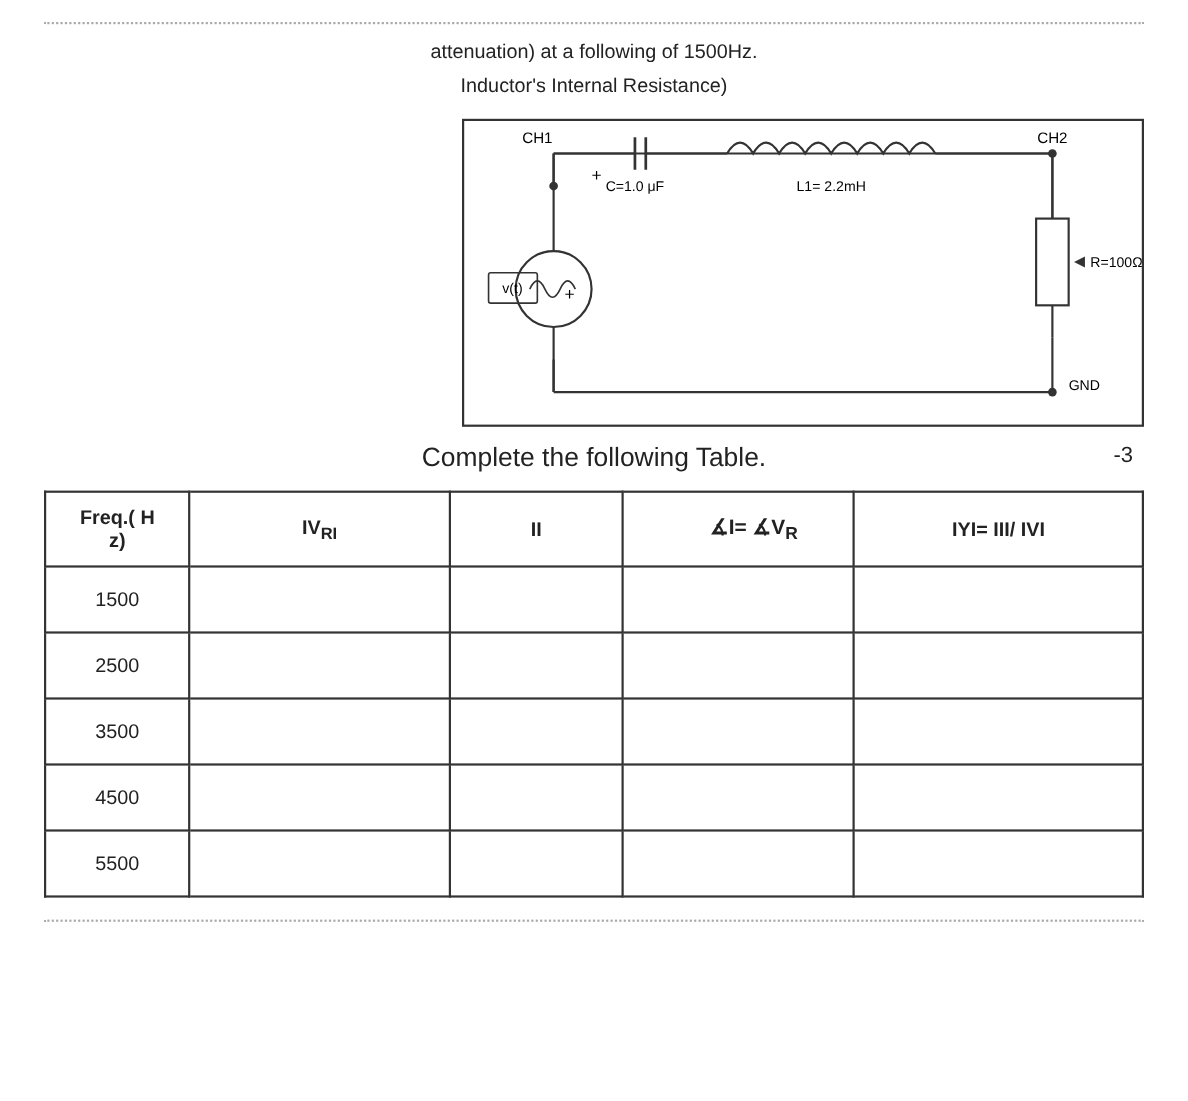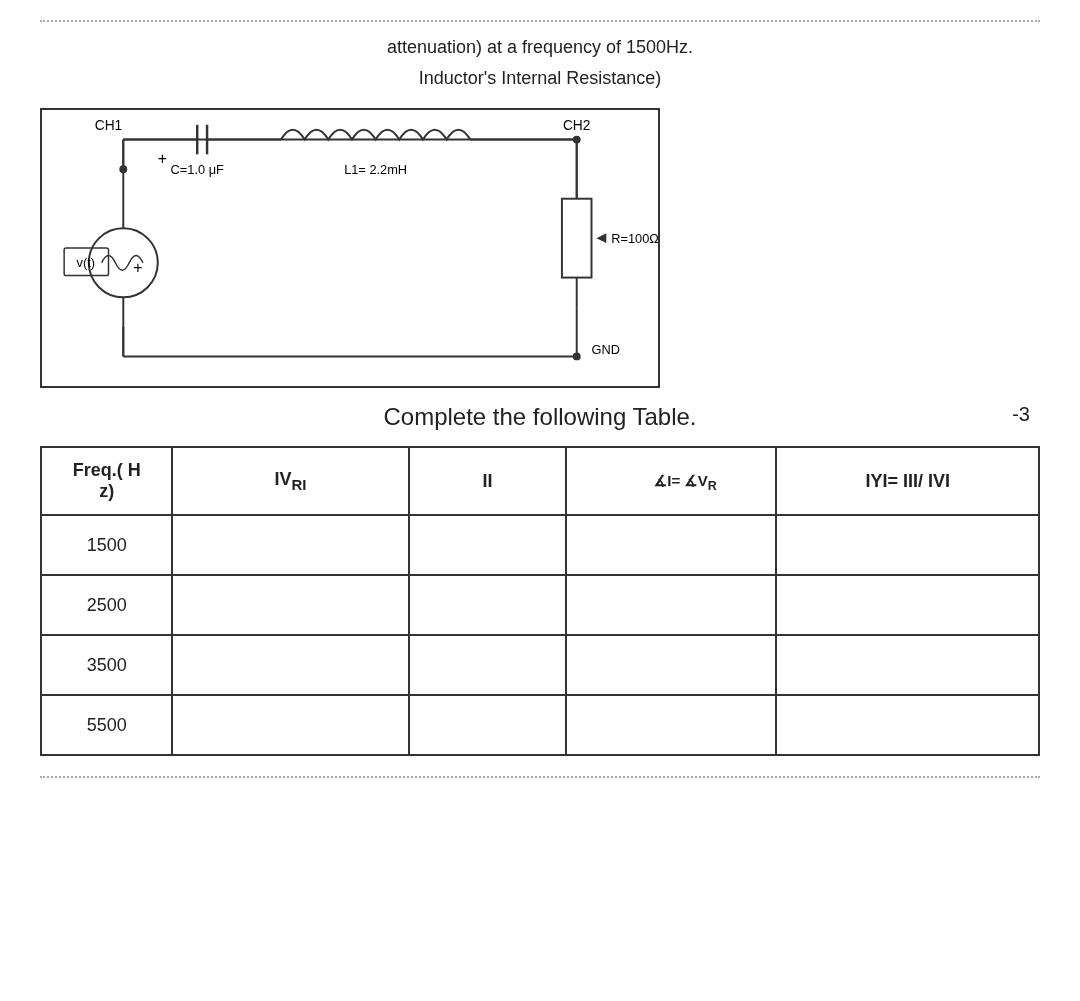--- a/index.html
+++ b/index.html
@@ -26,21 +26,21 @@
       padding-right: 60px;
       margin-bottom: 4px;
       text-decoration: underline;
     }
     .instructions-block {
       position: relative;
       margin-bottom: 10px;
     }
     .circuit-container {
       display: flex;
-      justify-content: flex-start;
+      justify-content: flex-end;
       margin: 15px auto;
     }
     .circuit-box {
       border: 2px solid #333;
       width: 620px;
       height: 280px;
       position: relative;
       background: #fff;
     }
     
@@ -96,21 +96,21 @@
   </style>
 </head>
 <body>
 
 <div class="dotted-border-top"></div>
 
 <div class="header-section">
 
   <div class="instructions-block">
     <div style="font-size:18px; line-height:1.7; text-align:center; position:relative;">
-      <div>attenuation) at a frequency of 1500Hz.</div>
+      <div>attenuation) at a following of 1500Hz.</div>
       <div>Inductor's Internal Resistance)</div>
     </div>
   </div>
 </div>
 
 <div class="circuit-container">
   <div class="circuit-box">
     <svg class="circuit-svg" viewBox="0 0 620 280" xmlns="http://www.w3.org/2000/svg">
 
       <line x1="80" y1="60" x2="80" y2="30" stroke="#333" stroke-width="2"></line>
@@ -200,21 +200,21 @@
       <th class="freq-header">
         Freq.( H<br>z)
       </th>
       <th class="col-ivrl">
         IV<sub>RI</sub>
       </th>
       <th class="col-ii">
         II
       </th>
       <th class="col-angle">
-        <span style="font-size:15px;margin-left:28px;">∡I= ∡V<sub>R</sub></span>
+        <span style="font-size:19px;margin-left:28px;">∡I= ∡V<sub>R</sub></span>
       </th>
       <th class="col-iyi">
         IYI= III/ IVI
       </th>
     </tr>
   </thead>
   <tbody id="table-body">
   <tr>
         <td>1500</td>
         <td></td>
@@ -230,20 +230,27 @@
         <td></td>
       </tr>
       <tr>
         <td>3500</td>
         <td></td>
         <td></td>
         <td></td>
         <td></td>
       </tr>
       <tr>
+        <td>4500</td>
+        <td></td>
+        <td></td>
+        <td></td>
+        <td></td>
+      </tr>
+      <tr>
         <td>5500</td>
         <td></td>
         <td></td>
         <td></td>
         <td></td>
       </tr>
     </tbody>
 </table>
 
 <div class="dotted-border-bottom"></div>

